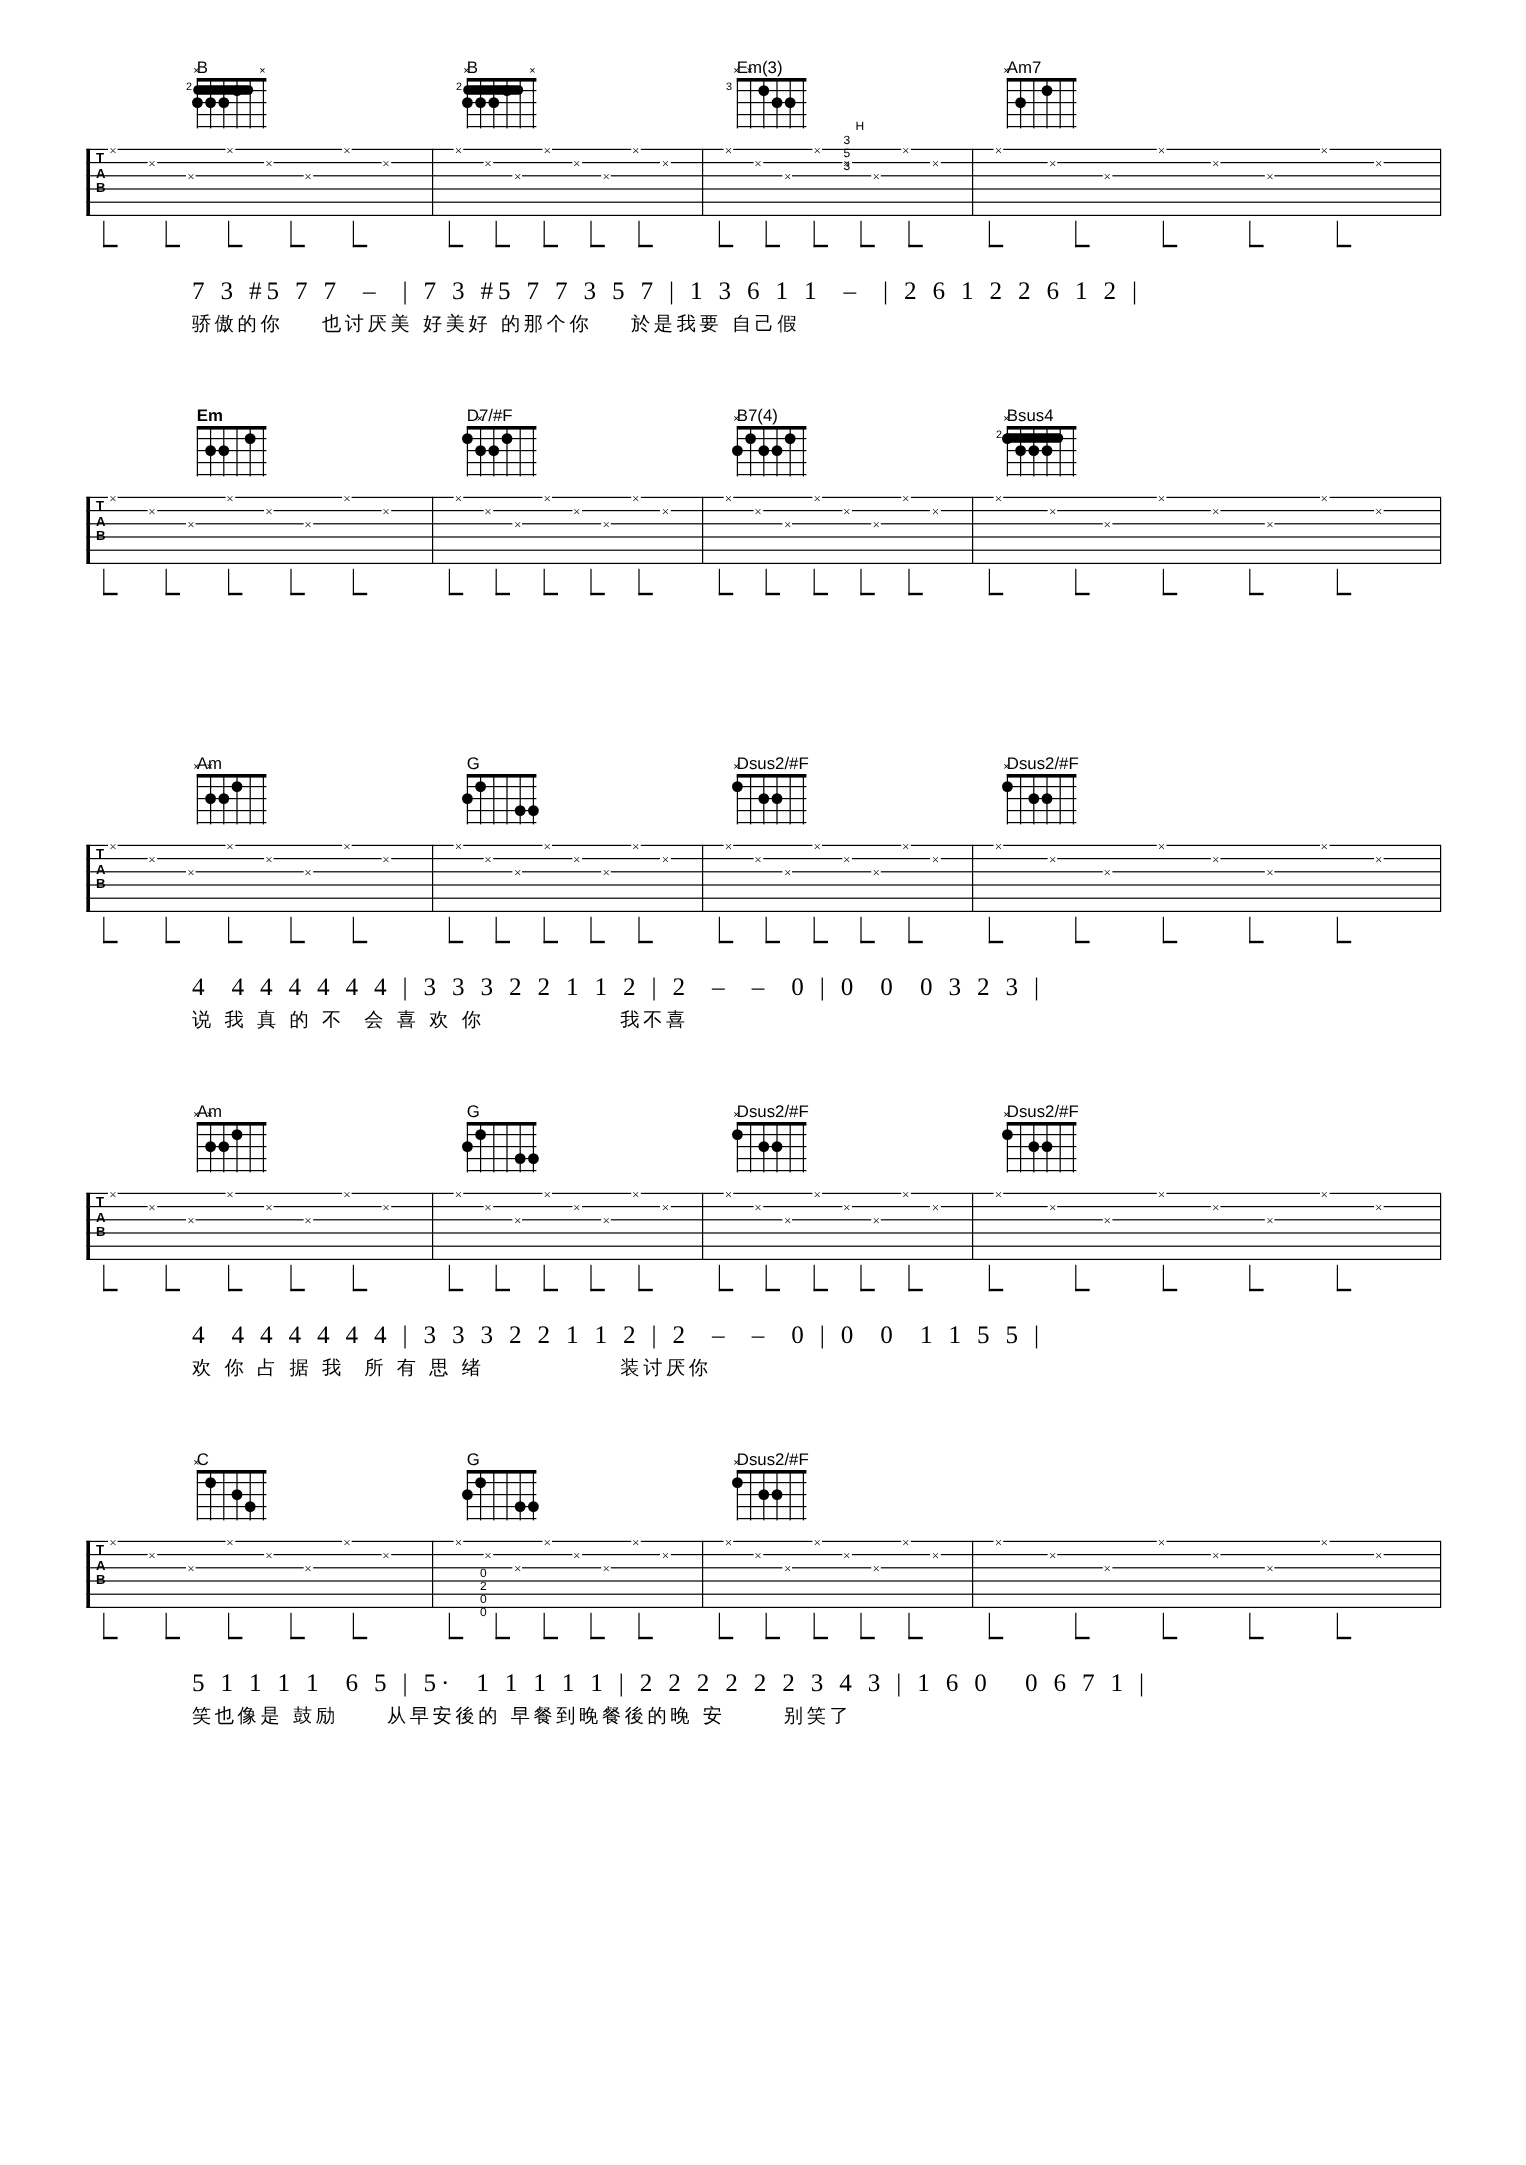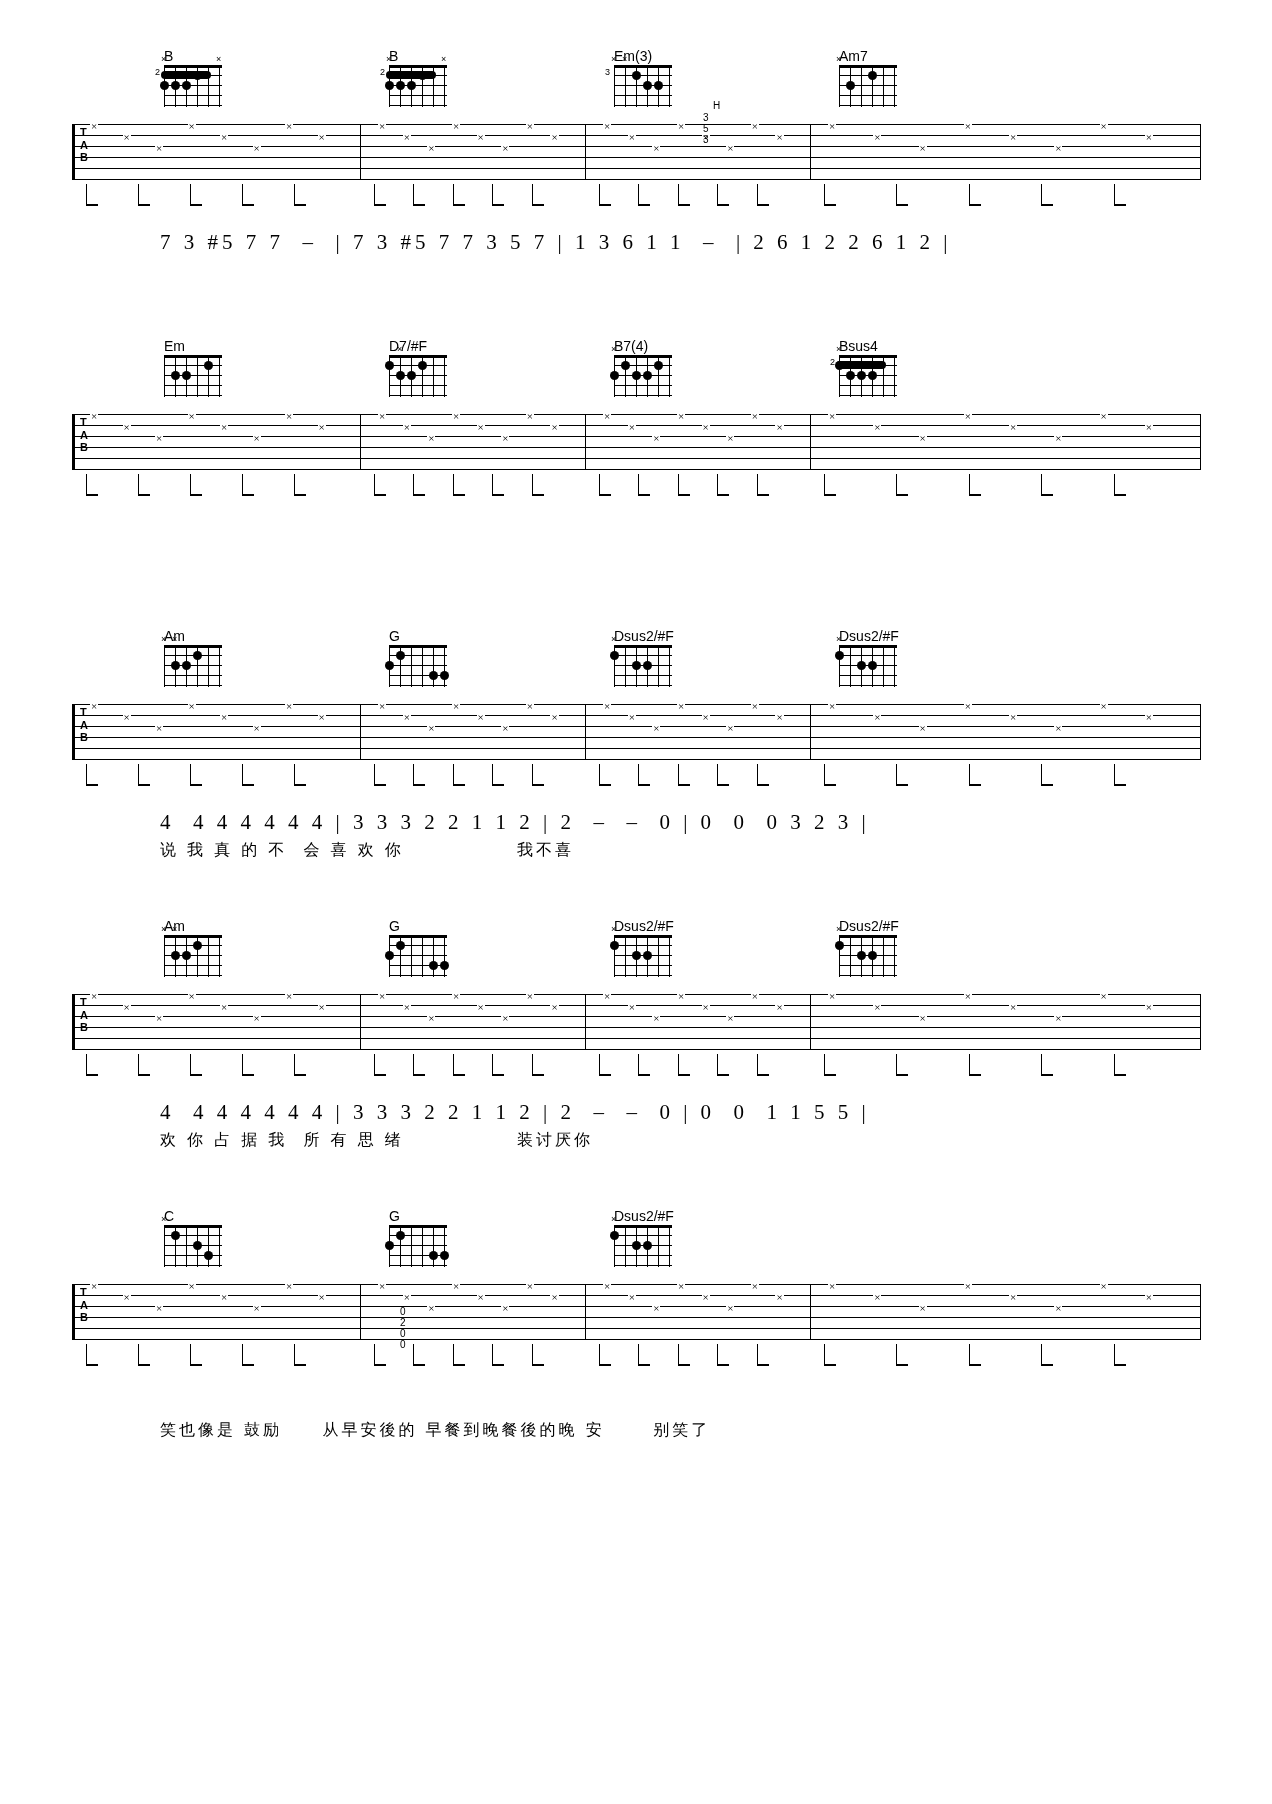--- a/index.html
+++ b/index.html
@@ -220,25 +220,26 @@
         <div class="beam" style="left:896.4px;top:94px;width:12px;"></div>
         <div class="stem" style="left:968.8px;top:74px;height:22px;"></div>
         <div class="beam" style="left:968.8px;top:94px;width:12px;"></div>
         <div class="stem" style="left:1041.2px;top:74px;height:22px;"></div>
         <div class="beam" style="left:1041.2px;top:94px;width:12px;"></div>
         <div class="stem" style="left:1113.6px;top:74px;height:22px;"></div>
         <div class="beam" style="left:1113.6px;top:94px;width:12px;"></div>
       </div>
       <div class="jianpu" style="position:absolute;left:0;top:182px;width:1272px;">
         <div class="jp" style="left:160px;top:0px;letter-spacing:4px;">7 3 #5 7 7  –  | 7 3 #5 7 7 3 5 7 | 1 3 6 1 1  –  | 2 6 1 2 2 6 1 2 |</div>
+        <div class="lyr" style="left:160px;top:30px;letter-spacing:3px;">骄傲的你    也讨厌美 好美好 的那个你    於是我要 自己假</div>
       </div>
     </div>
     <div class="system" style="position:absolute;left:0;top:338px;width:1272px;">
       <div class="chords">
-        <div class="chord" style="left:160px;top:0px;">
+        <div class="chord" style="left:160px;top:0px;font-weight:bold;">
           <div class="cname">Em</div>
           <div class="grid">
             <div class="h" style="top:0px;height:3px;"></div>
             <div class="h" style="top:10px;"></div>
             <div class="h" style="top:20px;"></div>
             <div class="h" style="top:30px;"></div>
             <div class="h" style="top:40px;"></div>
             <div class="v" style="left:0px;"></div>
             <div class="v" style="left:11px;"></div>
             <div class="v" style="left:22px;"></div>
@@ -914,16 +915,17 @@
         <div class="stem" style="left:896.4px;top:74px;height:22px;"></div>
         <div class="beam" style="left:896.4px;top:94px;width:12px;"></div>
         <div class="stem" style="left:968.8px;top:74px;height:22px;"></div>
         <div class="beam" style="left:968.8px;top:94px;width:12px;"></div>
         <div class="stem" style="left:1041.2px;top:74px;height:22px;"></div>
         <div class="beam" style="left:1041.2px;top:94px;width:12px;"></div>
         <div class="stem" style="left:1113.6px;top:74px;height:22px;"></div>
         <div class="beam" style="left:1113.6px;top:94px;width:12px;"></div>
       </div>
       <div class="jianpu" style="position:absolute;left:0;top:182px;width:1272px;">
+        <div class="jp" style="left:160px;top:0px;letter-spacing:4px;">5 1 1 1 1  6 5 | 5·  1 1 1 1 1 | 2 2 2 2 2 2 3 4 3 | 1 6 0   0 6 7 1 |</div>
         <div class="lyr" style="left:160px;top:30px;letter-spacing:3px;">笑也像是 鼓励     从早安後的 早餐到晚餐後的晚 安      别笑了</div>
       </div>
     </div>
   </div>
 
 </body></html>

